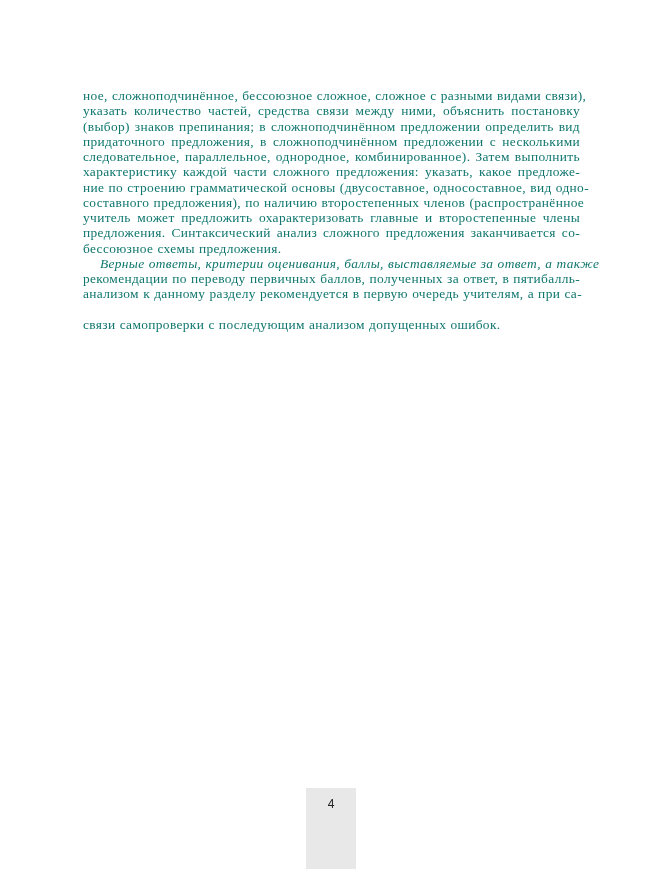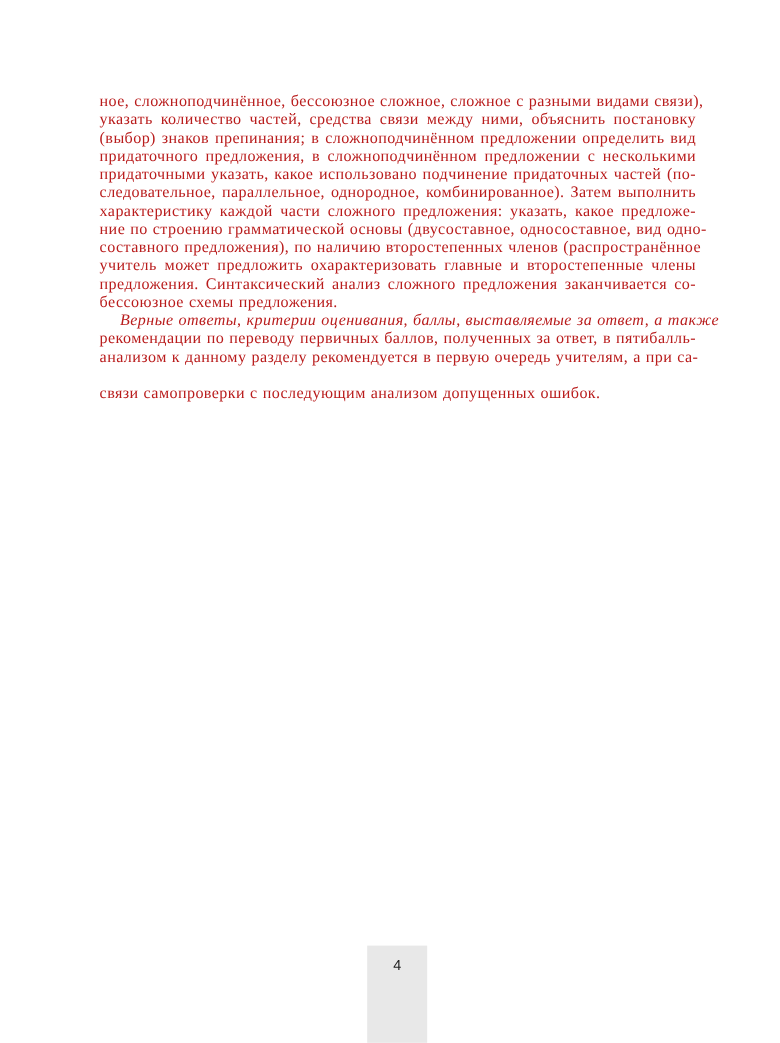--- a/index.html
+++ b/index.html
@@ -1,23 +1,23 @@
 <!DOCTYPE html>
 <html><head>
 <meta charset="utf-8">
 <style>
   html, body { margin: 0; padding: 0; }
   body {
     width: 650px; height: 869px; background: #ffffff; position: relative; overflow: hidden;
     font-family: "DejaVu Serif", "Liberation Serif", serif;
   }
   .page-text {
-    position: absolute; left: 83px; top: 76px; width: 497px;
+    position: absolute; left: 83px; top: 88px; width: 497px;
     font-family: "Liberation Serif", "DejaVu Serif", serif;
-    font-size: 13.4px; line-height: 15.25px; color: #b91c1c;
+    font-size: 13.4px; line-height: 15.25px; color: #0f766e;
     text-align: justify; letter-spacing: 0.35px; word-spacing: 0.5px;
   }
   .line { display: block; text-align: justify; text-align-last: justify; white-space: nowrap; height: 15.25px; }
   .line.last { text-align-last: left; }
   .line.indent { padding-left: 17px; font-style: italic; }
   .page-tab {
     position: absolute; left: 306px; top: 788px; width: 50px; height: 81px;
     background: #e8e8e8;
   }
   .page-number {
@@ -27,21 +27,20 @@
 </style>
 </head>
 <body>
 
 <div class="page-text">
   <div>
     <span class="line">ное, сложноподчинённое, бессоюзное сложное, сложное с разными видами связи),</span>
     <span class="line">указать количество частей, средства связи между ними, объяснить постановку</span>
     <span class="line">(выбор) знаков препинания; в сложноподчинённом предложении определить вид</span>
     <span class="line">придаточного предложения, в сложноподчинённом предложении с несколькими</span>
-    <span class="line">придаточными указать, какое использовано подчинение придаточных частей (по-</span>
     <span class="line">следовательное, параллельное, однородное, комбинированное). Затем выполнить</span>
     <span class="line">характеристику каждой части сложного предложения: указать, какое предложе-</span>
     <span class="line">ние по строению грамматической основы (двусоставное, односоставное, вид одно-</span>
     <span class="line">составного предложения), по наличию второстепенных членов (распространённое</span>
     <span class="line">учитель может предложить охарактеризовать главные и второстепенные члены</span>
     <span class="line">предложения. Синтаксический анализ сложного предложения заканчивается со-</span>
     <span class="line last">бессоюзное схемы предложения.</span>
   </div>
   <div>
     <span class="line indent">Верные ответы, критерии оценивания, баллы, выставляемые за ответ, а также</span>

